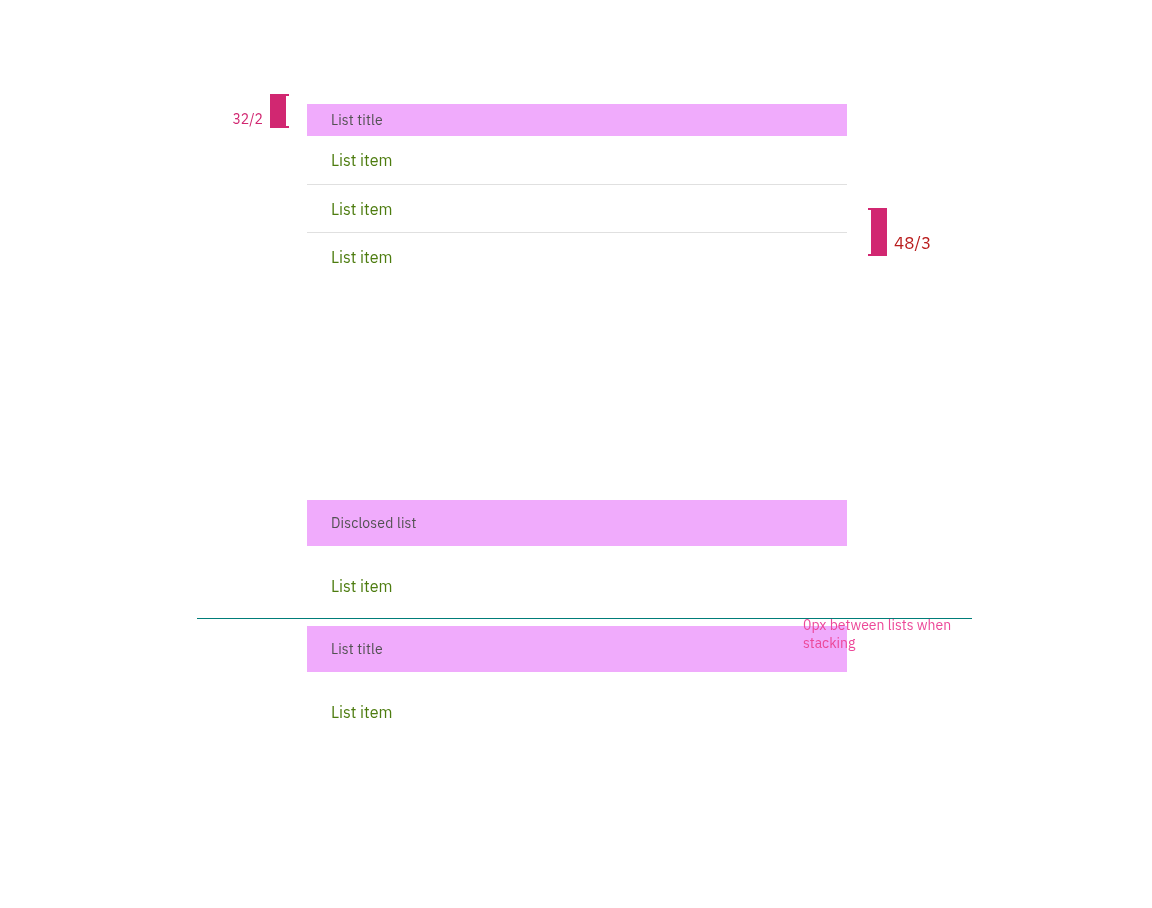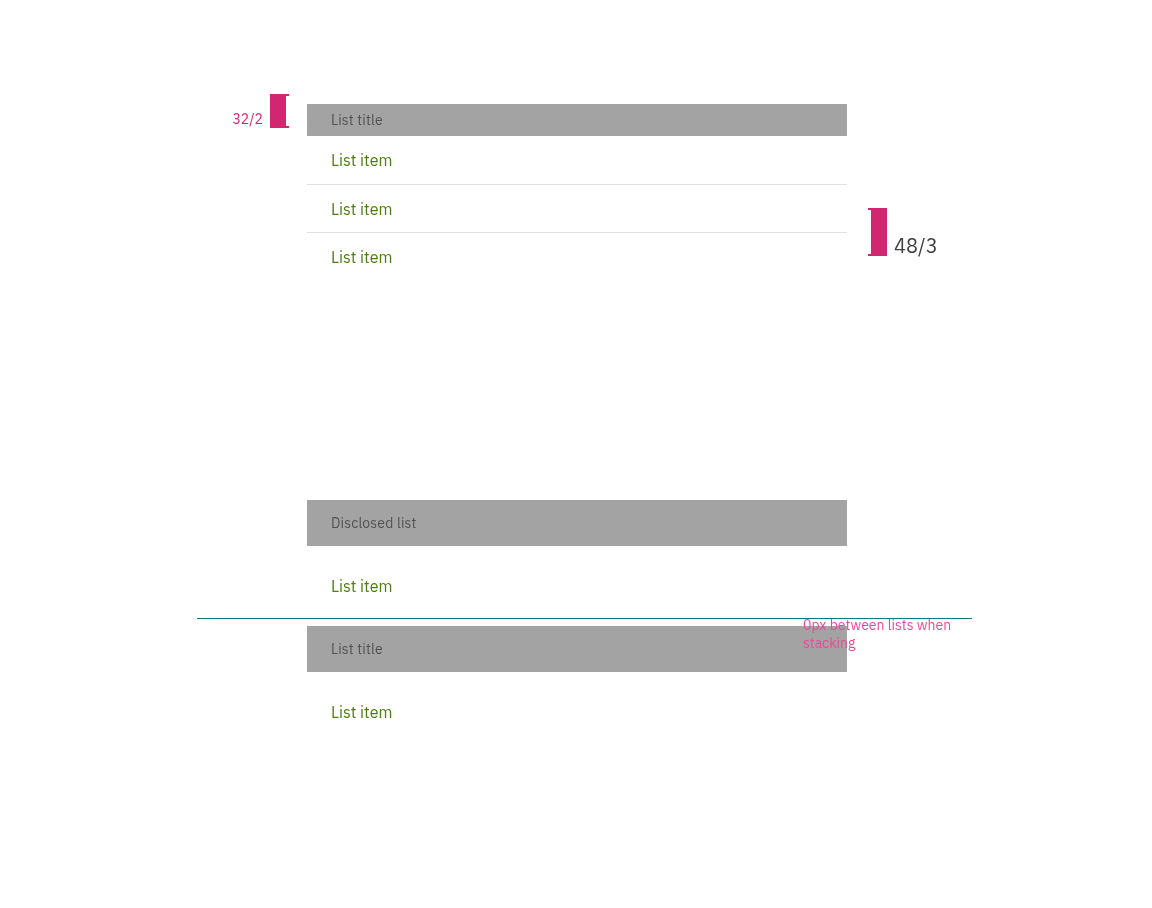--- a/index.html
+++ b/index.html
@@ -3,36 +3,36 @@
 <meta charset="utf-8">
 <style>
   * { box-sizing: border-box; margin: 0; padding: 8px; }
   html, body { width: 1152px; height: 908px; background: #fff; font-family: "IBM Plex Sans", -apple-system, "Helvetica Neue", Arial, sans-serif; color: #161616; }
   .canvas { position: relative; width: 1152px; height: 908px; }
 
   
   .list { position: absolute; left: 283px; width: 556px; }
   .list.first { top: 80px; }
 
-  .list-header { height: 32px; background: #a3a3a3; display: flex; align-items: center; padding: 0 16px; font-size: 14px; color: #525252; letter-spacing: 0.16px; }
+  .list-header { height: 32px; background: #f0abfc; display: flex; align-items: center; padding: 0 16px; font-size: 14px; color: #525252; letter-spacing: 0.16px; }
   .list-item { height: 48px; display: flex; align-items: center; padding: 0 16px; font-size: 16px; color: #4d7c0f; }
   .list-item + .list-item { border-top: 1px solid #e0e0e0; }
 
   
   .spec-left { position: absolute; left: 215px; top: 78px; width: 58px; height: 34px; color: #d12771; font-size: 14px; }
   .spec-left .bar { position: absolute; right: 0; top: 0; width: 8px; height: 34px; }
   .spec-left .bar::before,
   .spec-left .bar::after { content:""; position:absolute; right:0; height:2px; width:8px; background:#d12771; }
   .spec-left .bar::before { top:0; }
   .spec-left .bar::after { bottom:0; }
   .spec-left .bar .stem { position:absolute; right:3px; top:0; bottom:0; width:2px; background:#d12771; }
   .spec-left .lab { position:absolute; right:18px; top:8px; white-space:nowrap; }
 
   
-  .spec-right { position: absolute; left: 852px; top: 192px; width: 80px; height: 48px; color:#404040; font-size:20px; }
+  .spec-right { position: absolute; left: 852px; top: 192px; width: 80px; height: 48px; color:#b91c1c; font-size:17px; }
   .spec-right .bar { position:absolute; left:0; top:0; width:8px; height:48px; }
   .spec-right .bar::before,
   .spec-right .bar::after { content:""; position:absolute; left:0; height:2px; width:8px; background:#d12771; }
   .spec-right .bar::before { top:0; }
   .spec-right .bar::after { bottom:0; }
   .spec-right .bar .stem { position:absolute; left:3px; top:0; bottom:0; width:2px; background:#d12771; }
   .spec-right .lab { position:absolute; left:18px; top:16px; white-space:nowrap; }
 
   
   .list.second { top: 476px; text-align: center; }

